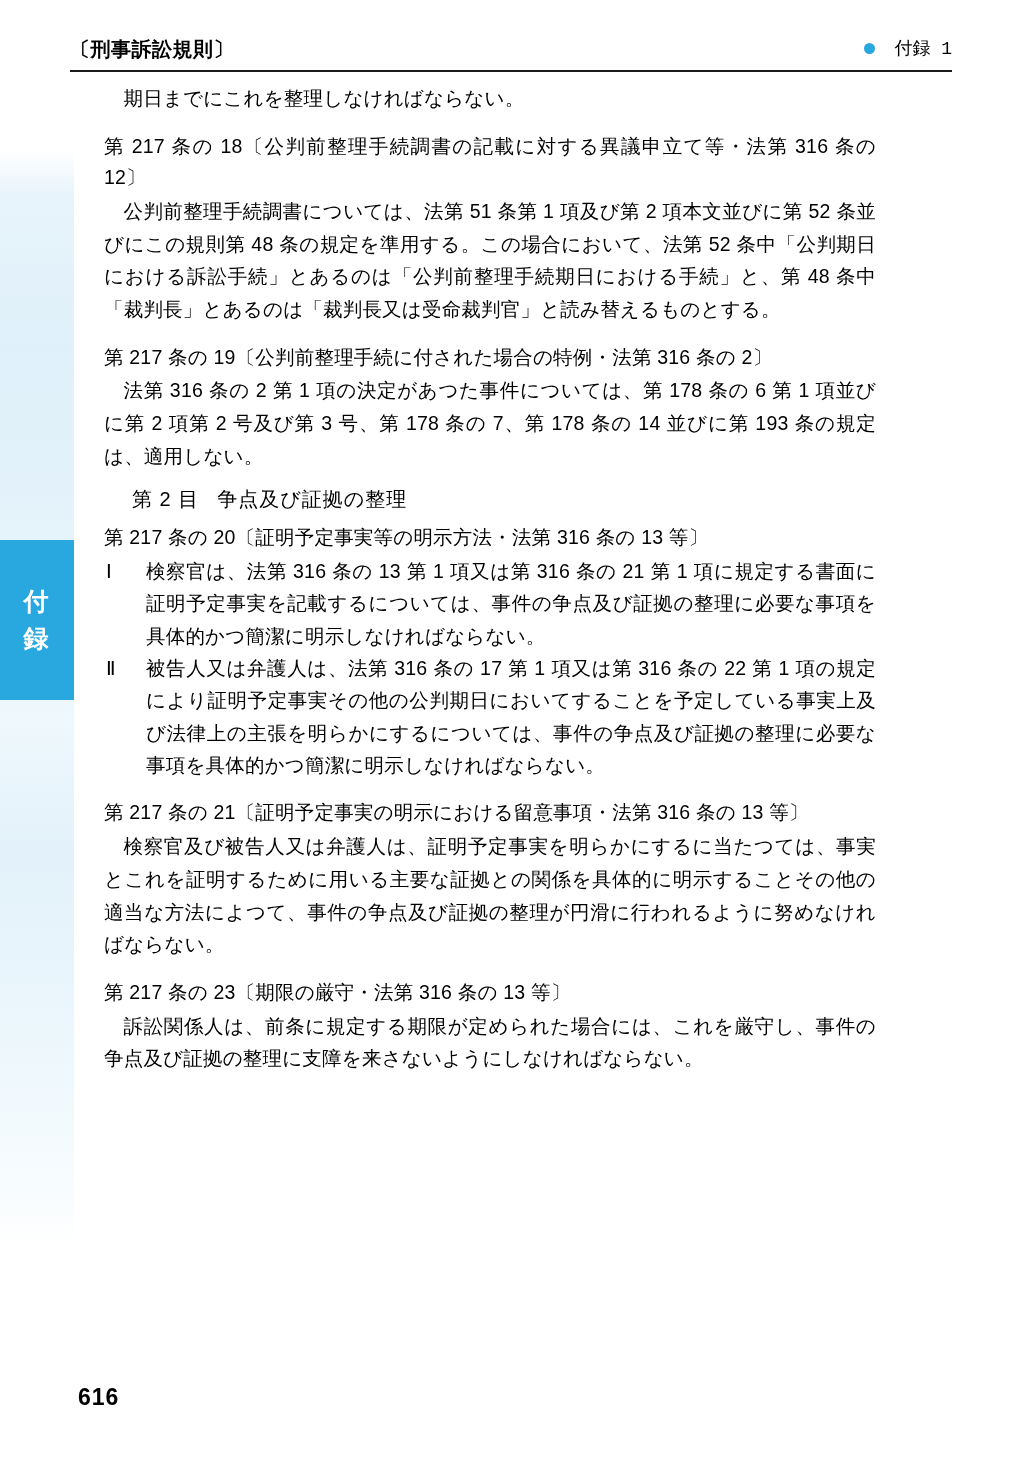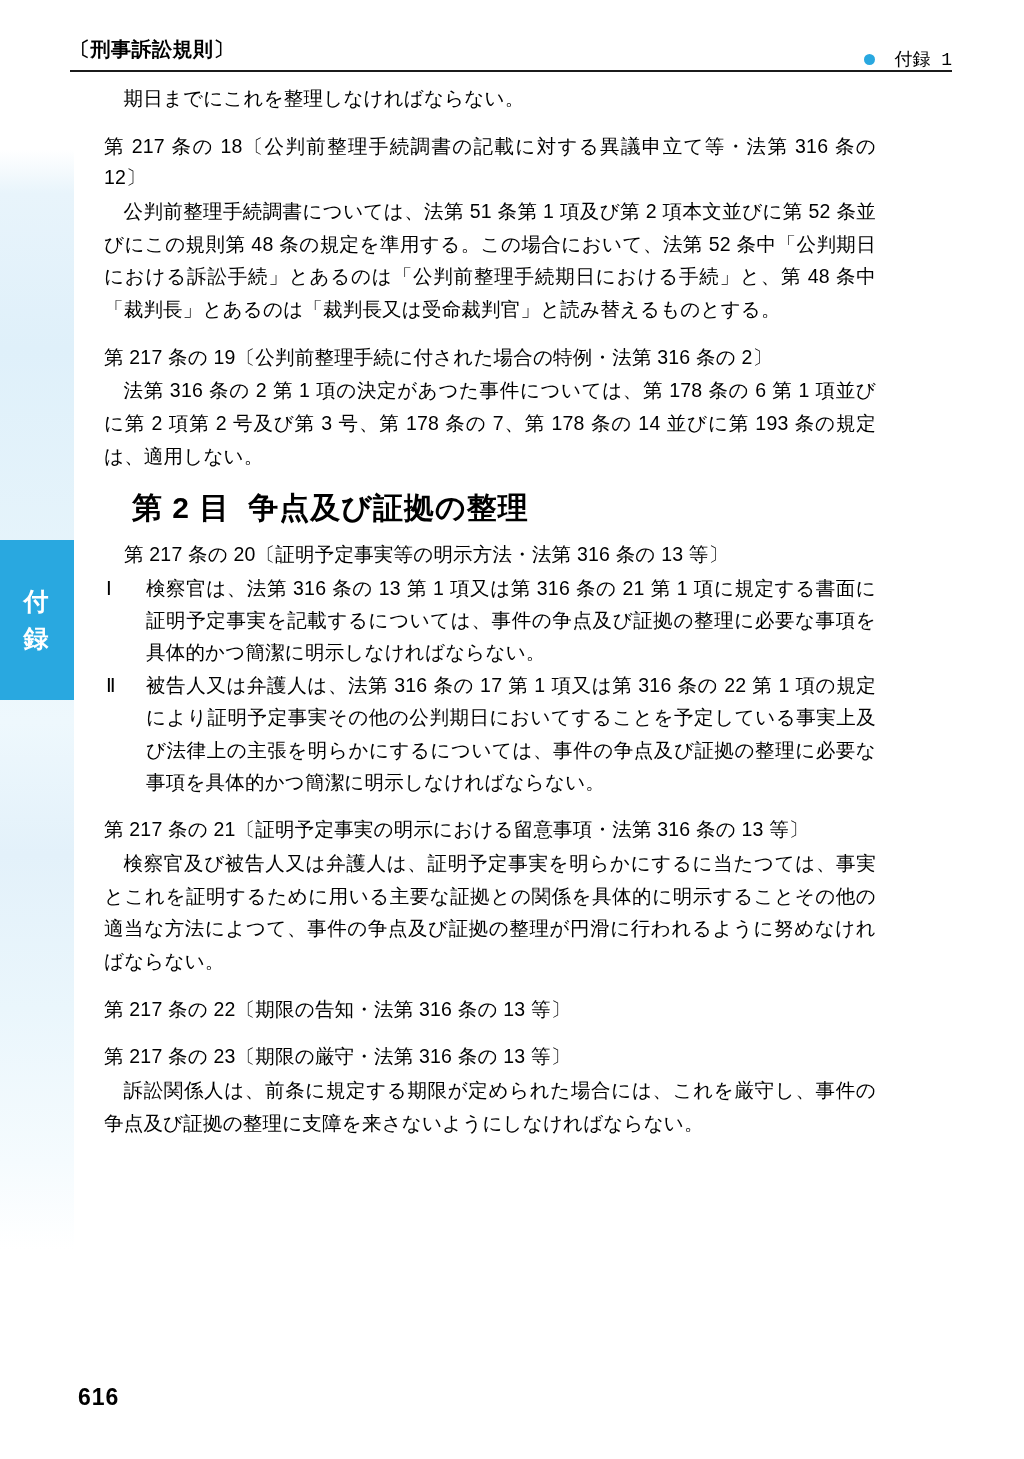--- a/index.html
+++ b/index.html
@@ -69,21 +69,20 @@
   }
   .header-left {
     font-weight: bold;
     letter-spacing: 0.5px;
   }
   .header-right {
     display: flex;
     align-items: center;
     gap: 16px;
     font-size: 18px;
-    margin-top: 11px;
   }
   .bullet-dot {
     display: inline-block;
     width: 11px;
     height: 11px;
     border-radius: 50%;
     background: #29a8e0;
     margin-right: 3px;
   }
 
@@ -101,26 +100,26 @@
   .para {
     margin: 0 0 2px 0;
     text-indent: 1em;
   }
 
   .article-head {
     margin: 16px 0 1px 0;
     text-indent: 0;
     line-height: 1.62;
   }
-  .article-head.tight { margin-top: 14px; margin-left: 20px; }
+  .article-head.tight { margin-top: 14px; }
 
   .section-title {
     margin: 10px 0 6px 0;
-    font-size: 30px;
-    font-weight: bold;
+    font-size: 20px;
+    font-weight: normal;
     text-indent: 0;
     padding-left: 28px;
     letter-spacing: 1px;
   }
   .section-title .gap { display: inline-block; width: 18px; }
 
   .item {
     display: flex;
     margin: 0 0 0 0;
     line-height: 1.66;
@@ -186,20 +185,19 @@
   </div>
 
   <div class="item">
     <div class="item-num">Ⅱ</div>
     <div class="item-body">被告人又は弁護人は、法第 316 条の 17 第 1 項又は第 316 条の 22 第 1 項の規定により証明予定事実その他の公判期日においてすることを予定している事実上及び法律上の主張を明らかにするについては、事件の争点及び証拠の整理に必要な事項を具体的かつ簡潔に明示しなければならない。</div>
   </div>
 
   <p class="article-head">第 217 条の 21〔証明予定事実の明示における留意事項・法第 316 条の 13 等〕</p>
   <p class="para">検察官及び被告人又は弁護人は、証明予定事実を明らかにするに当たつては、事実とこれを証明するために用いる主要な証拠との関係を具体的に明示することその他の適当な方法によつて、事件の争点及び証拠の整理が円滑に行われるように努めなければならない。</p>
 
-  <p class="article-head">第 217 条の 22〔期限の告知・法第 316 条の 13 等〕</p>
 
   <p class="article-head">第 217 条の 23〔期限の厳守・法第 316 条の 13 等〕</p>
   <p class="para">訴訟関係人は、前条に規定する期限が定められた場合には、これを厳守し、事件の争点及び証拠の整理に支障を来さないようにしなければならない。</p>
 
 </div>
 
 <div class="page-number">616</div>
 
 </body></html>

